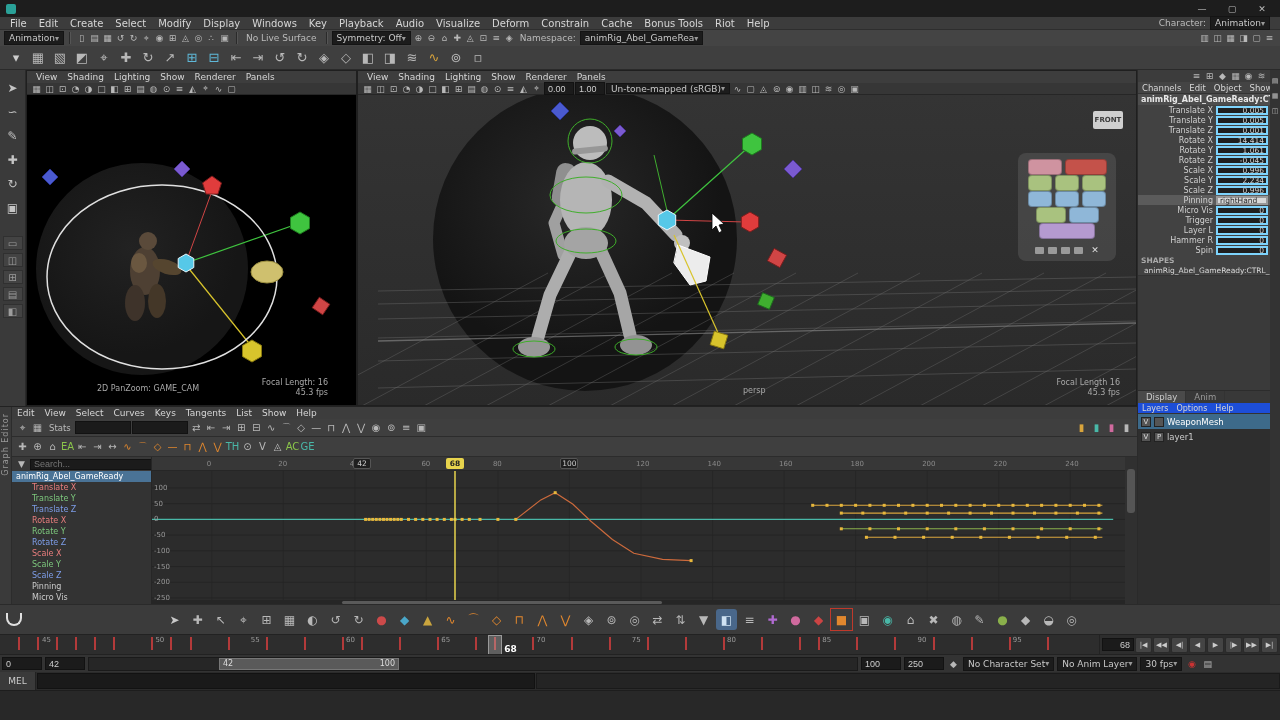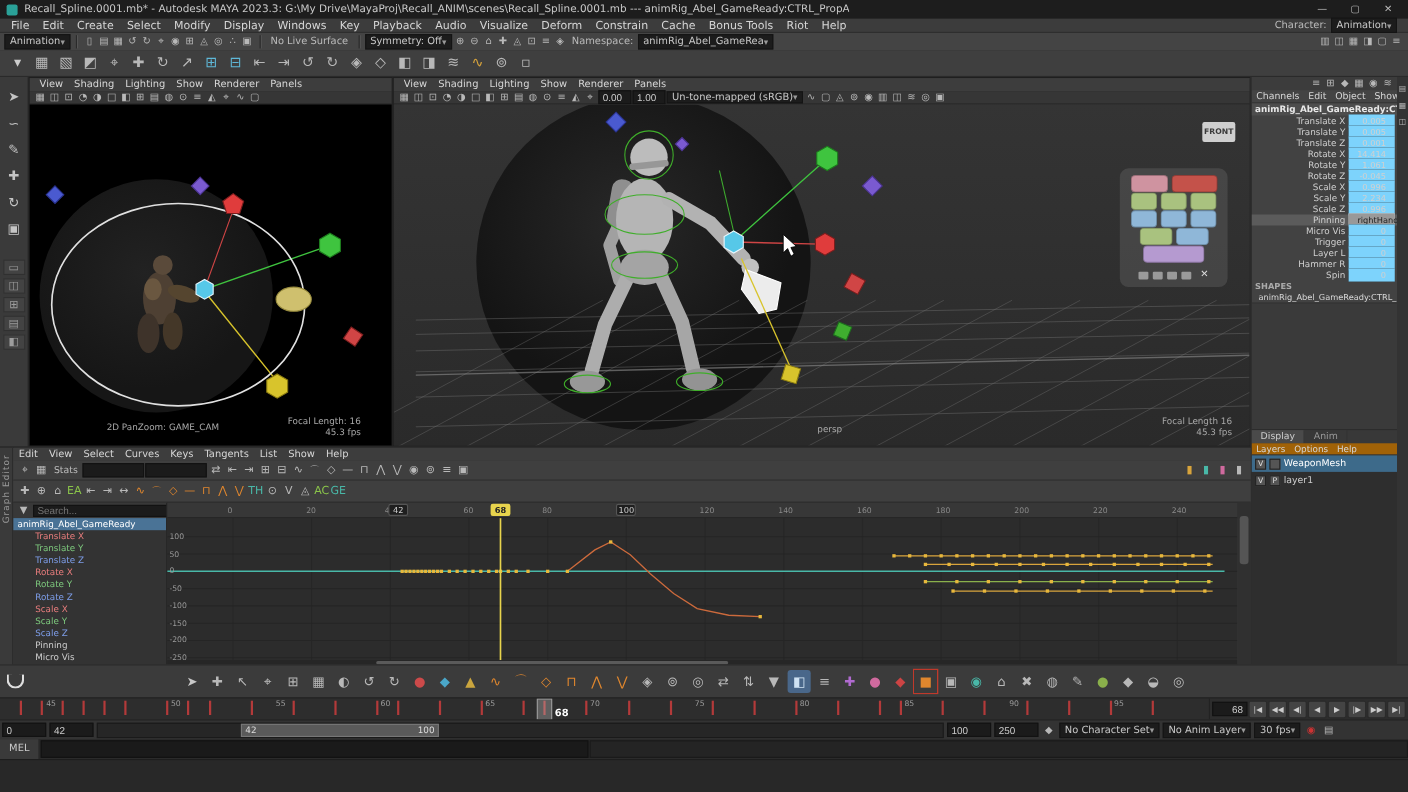--- a/index.html
+++ b/index.html
@@ -52,29 +52,29 @@
 #picker-close{color:#ddd;font-size:9px;margin-left:4px}
 
 #sidebar{left:1137px;top:70px;width:133px;height:534px;background:#424242;border-left:1px solid #2a2a2a;display:flex;flex-direction:column}
 #cb-icons{height:12px;display:flex;justify-content:flex-end;align-items:center;padding:0 2px;background:#3c3c3c}
 #cb-menus{height:12px;display:flex;align-items:center;background:#444;border-bottom:1px solid #333}
 #cb-menus .menu-item{font-size:8.5px;padding:0 4px}
 #cb-node{height:11px;background:#4d4d4d;color:#e8e8e8;font-size:8px;font-weight:bold;display:flex;align-items:center;padding:0 3px;white-space:nowrap;overflow:hidden}
 .cb-row{height:10px;display:flex;align-items:center;justify-content:flex-end;padding-right:2px}
 .cb-row.sel{background:#5b5b5b}
 .cb-name{font-size:8px;color:#cfcfcf;margin-right:3px;white-space:nowrap}
-.cb-val{width:42px;height:9px;background:#1f1f1f;border:6px solid #7dd3fc;color:#d0d0d0;font-size:7.5px;display:flex;align-items:center;justify-content:flex-end;padding:0 2px}
+.cb-val{width:52px;height:9px;background:#1f1f1f;border:2px solid #7dd3fc;color:#d0d0d0;font-size:7.5px;display:flex;align-items:center;justify-content:flex-end;padding:0 2px}
 .cb-val.hl{background:#d8d8d8;color:#222;border-color:#999;justify-content:flex-start}
 #cb-shapes-label{height:10px;font-size:7.5px;color:#aaa;font-weight:bold;display:flex;align-items:center;padding:0 3px}
 #cb-shape-row{height:10px;font-size:7.5px;color:#d8d8d8;display:flex;align-items:center;padding:0 6px;white-space:nowrap;overflow:hidden}
 #cb-fill{flex:1;background:#3a3a3a;border-top:1px solid #333}
 #layer-tabs{height:13px;display:flex;background:#383838;border-top:1px solid #2c2c2c}
 .ltab{padding:0 8px;font-size:8.5px;color:#ccc;display:flex;align-items:center;background:#4a4a4a;border-right:1px solid #333}
 .ltab.off{background:#383838;color:#999}
-#layer-menus{height:11px;display:flex;align-items:center;background:#a16207;border-bottom:1px solid #333}
+#layer-menus{height:11px;display:flex;align-items:center;background:#1d4ed8;border-bottom:1px solid #333}
 #layer-menus .menu-item{font-size:8px;padding:0 4px}
 #layer-list{flex:0 0 190px;background:#2e2e2e}
 .layer-row{height:15px;display:flex;align-items:center;gap:3px;padding:0 3px;font-size:8.5px;color:#ccc}
 .layer-row.sel{background:#3d6a8a;color:#fff}
 .lchk{width:10px;height:10px;background:#555;border:1px solid #222;font-size:7px;color:#ddd;display:flex;align-items:center;justify-content:center}
 
 #edgestrip{left:1270px;top:70px;width:10px;height:534px;background:#333;display:flex;flex-direction:column;align-items:center;gap:6px;padding-top:6px}
 #edgestrip .ic{min-width:9px;height:9px;font-size:7px}
 
 #graphed{left:0;top:406px;width:1137px;height:198px;background:#383838;border-top:1px solid #222}
@@ -137,21 +137,20 @@
 #wm-text .l1{font-size:9px;letter-spacing:4px}
 #wm-text .l2,#wm-text .l3{font-size:20px;font-weight:bold;letter-spacing:1px}
 </style>
 </head>
 <body>
 
 <div id="app">
 
   <div id="titlebar" class="abs">
     <span class="appico"></span>
-    <span class="t">Recall_Spline.0001.mb* - Autodesk MAYA 2023.3: G:\My Drive\MayaProj\Recall_ANIM\scenes\Recall_Spline.0001.mb --- animRig_Abel_GameReady:CTRL_PropA</span>
     <span class="sp"></span>
     <span class="wbtn">—</span>
     <span class="wbtn">▢</span>
     <span class="wbtn">✕</span>
   </div>
 
   <div id="menubar" class="abs">
     <div class="r">
         <span class="menu-item">File</span>
         <span class="menu-item">Edit</span>

